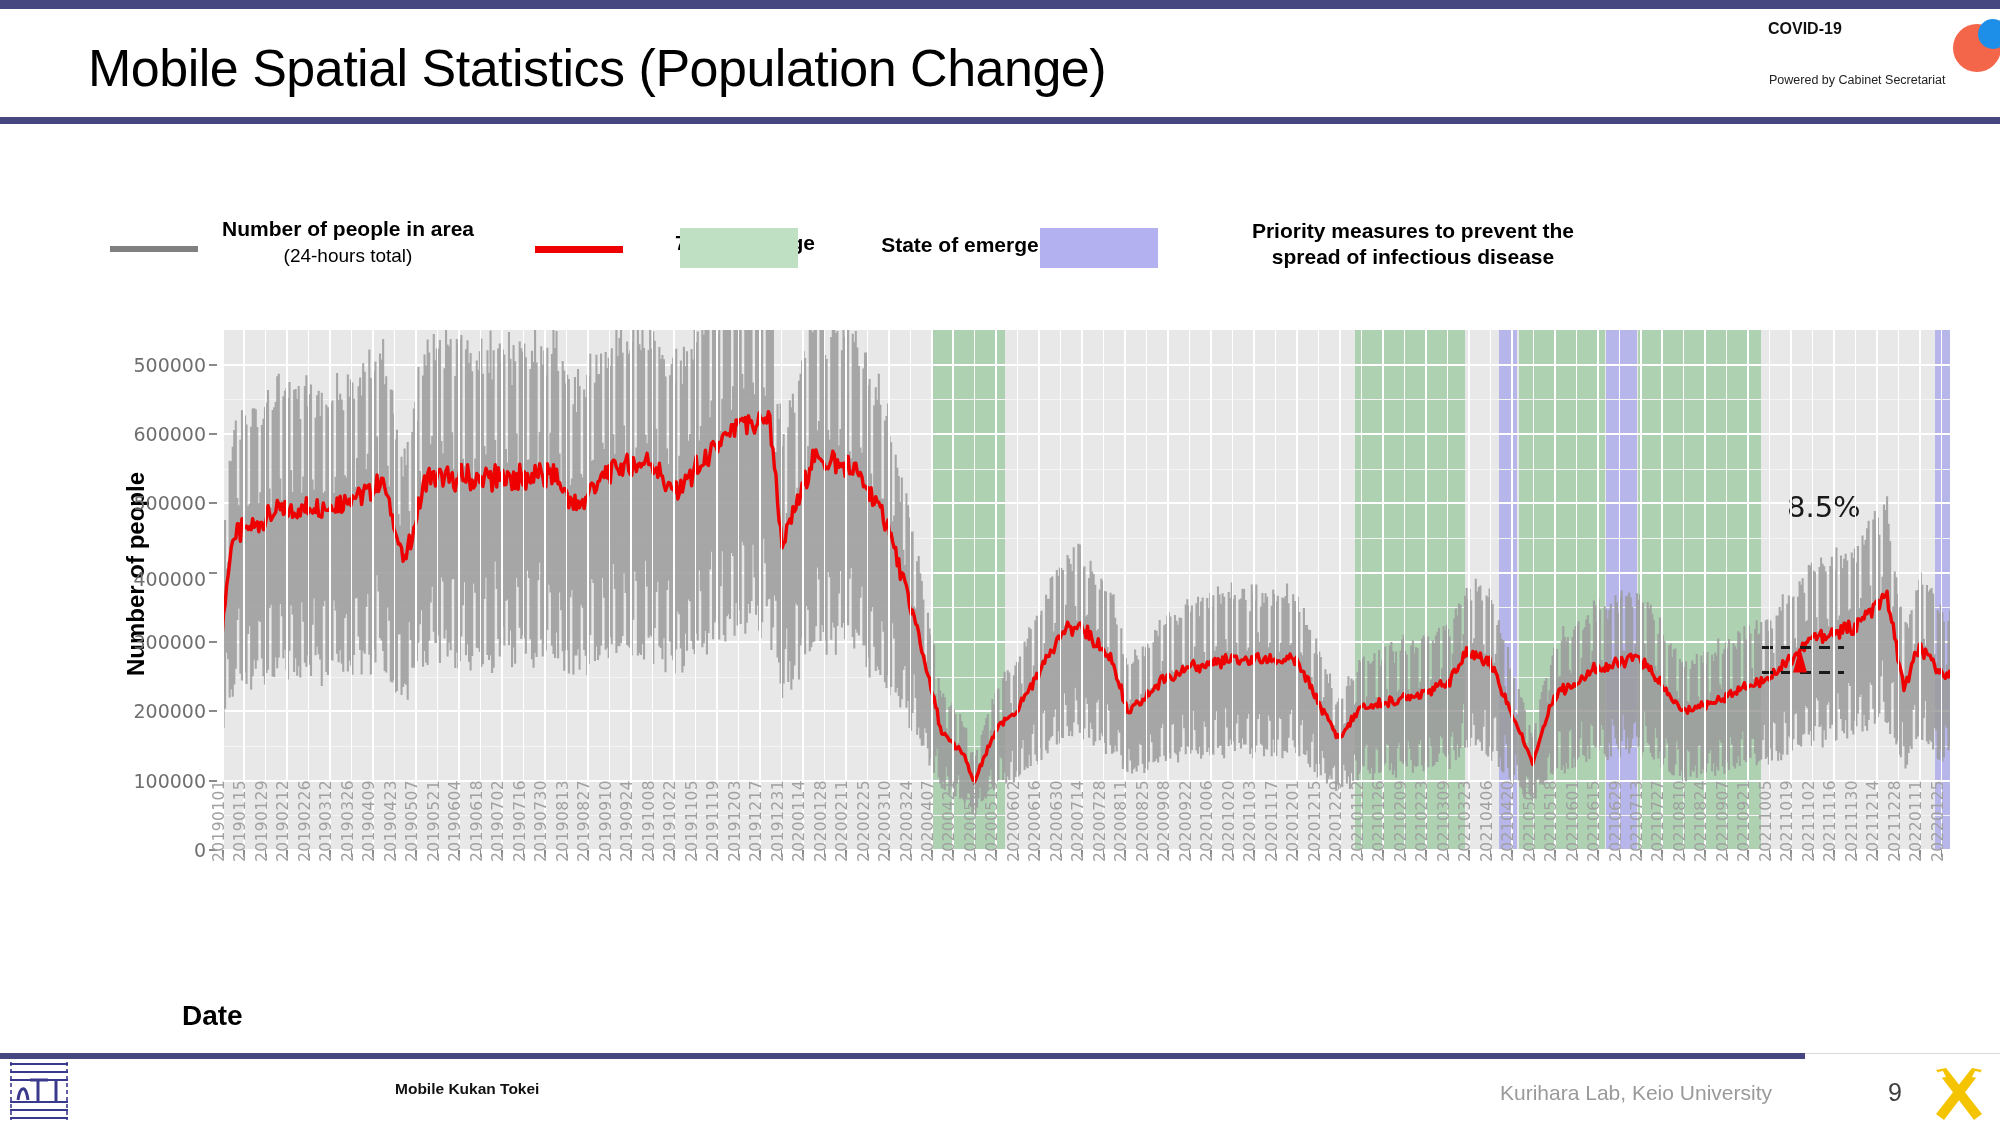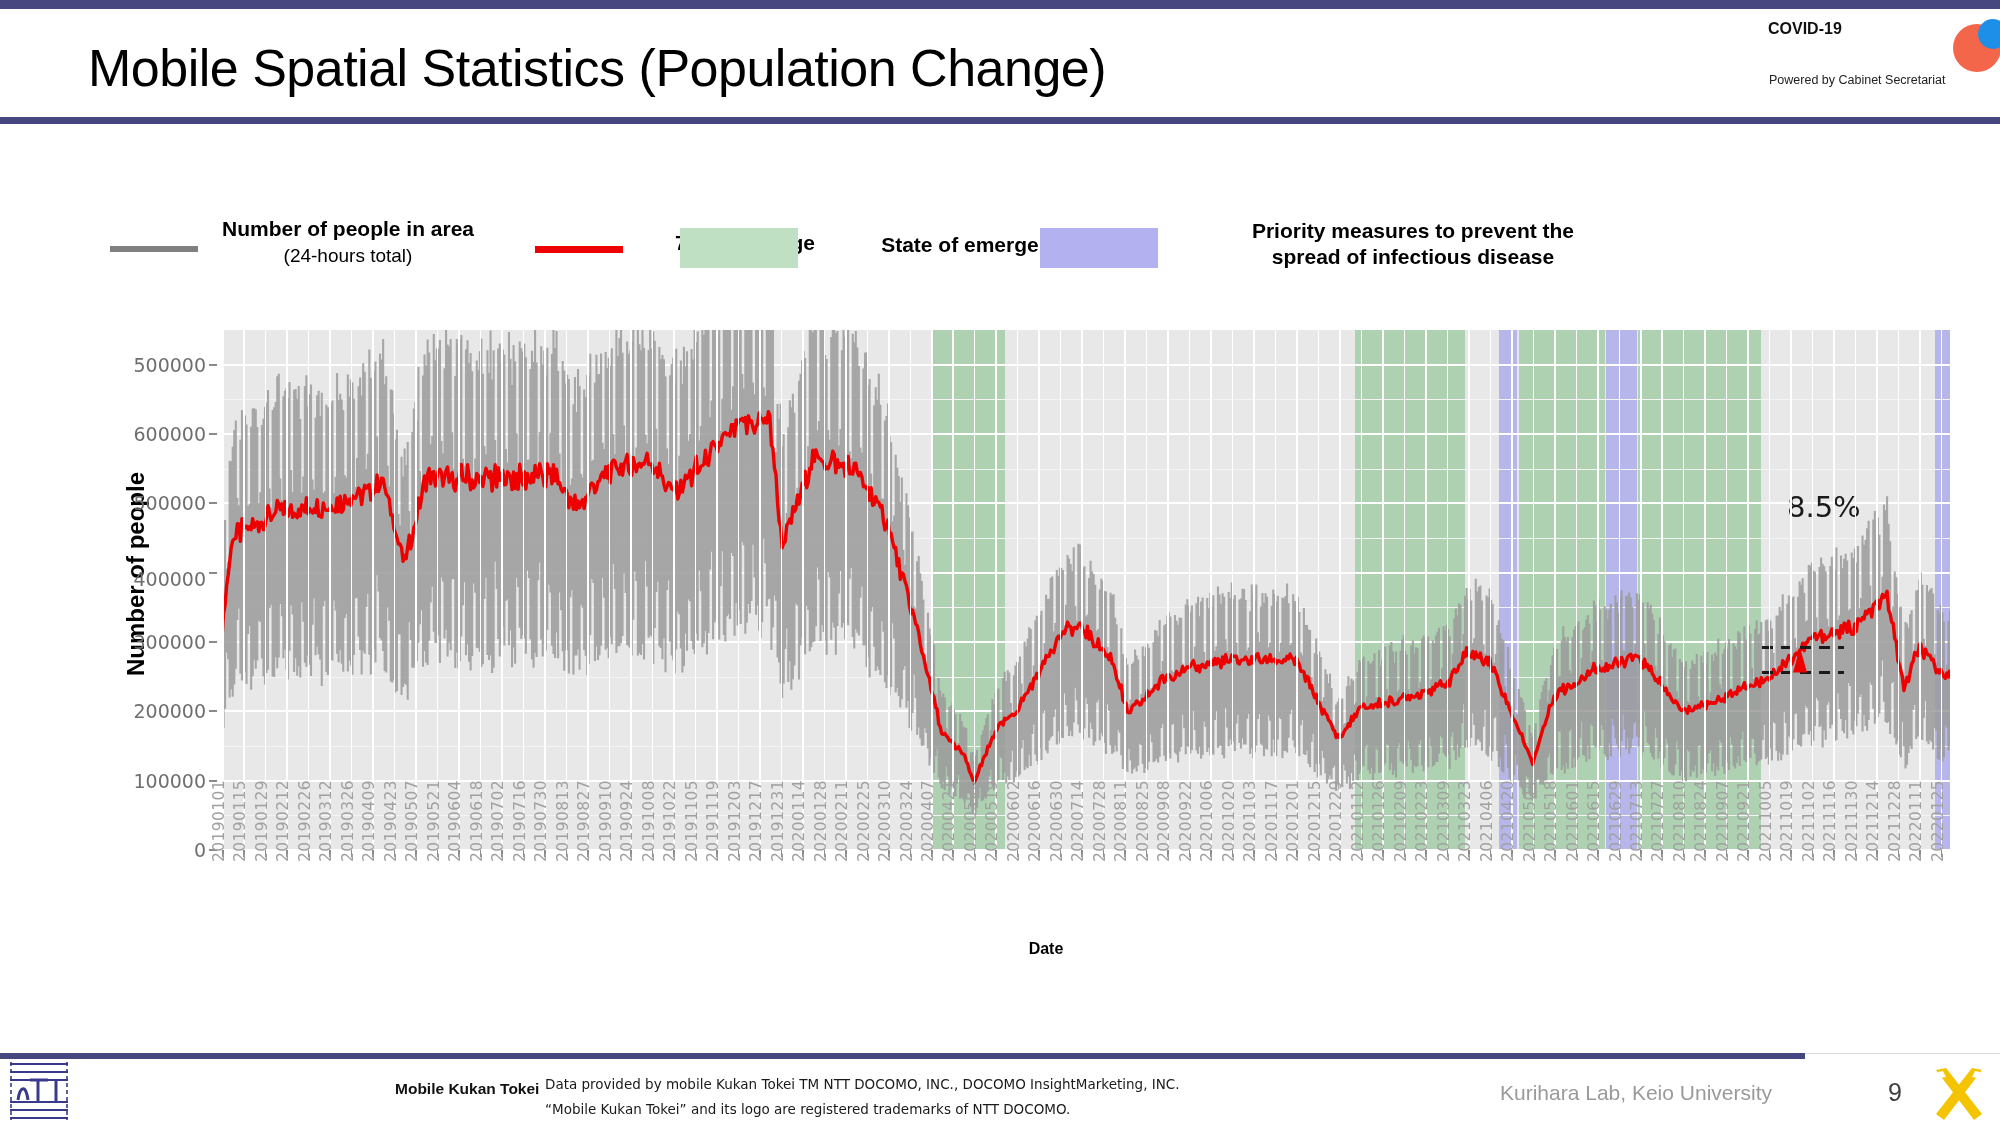--- a/index.html
+++ b/index.html
@@ -203,24 +203,24 @@
     color: #a0a0a0;
     font-family: "DejaVu Sans", sans-serif;
     white-space: nowrap;
     writing-mode: vertical-rl;
     transform: rotate(180deg);
     transform-origin: left top;
     letter-spacing: 0.4px;
   }
   #x-axis-title {
     position: absolute;
-    left: 182px; top: 940px;
+    left: 182px; top: 1000px;
     width: 1728px;
-    text-align: center;
-    font-size: 16px; font-weight: bold; color: #000;
+    text-align: left;
+    font-size: 28px; font-weight: bold; color: #000;
   }
 
   
   #footer-rule {
     position: absolute; left: 0; top: 1053px;
     width: 1805px; height: 6px;
     background: #464680;
   }
   #footer-rule-right {
     position: absolute; left: 1805px; top: 1053px;
@@ -634,24 +634,20 @@
       <line x1="48" y1="20" x2="48" y2="42"></line>
     </g>
     <g stroke="#3A3A8C" stroke-width="1.6" stroke-dasharray="4 3" fill="none">
       <line x1="3" y1="2" x2="3" y2="60"></line>
       <line x1="59" y1="2" x2="59" y2="60"></line>
     </g>
   </svg>
 
 
   <div id="footer-brand">Mobile Kukan Tokei</div>
-  <div id="footer-note">
-    <div>Data provided by mobile Kukan Tokei TM NTT DOCOMO, INC., DOCOMO InsightMarketing, INC.</div>
-    <div>“Mobile Kukan Tokei” and its logo are registered trademarks of NTT DOCOMO.</div>
-  </div>
   <div id="footer-lab">Kurihara Lab, Keio University</div>
   <div id="page-number">9</div>
 
   <svg id="keio-mark" viewBox="0 0 58 56">
     <g fill="#F5C400">
       <path d="M6 4 L16 2 L52 48 L44 54 Z"></path>
       <path d="M52 4 L42 2 L6 48 L14 54 Z"></path>
     </g>
     <g fill="#ffffff">
       <path d="M8 6 L13 5 L16 11 L10 12 Z"></path>

